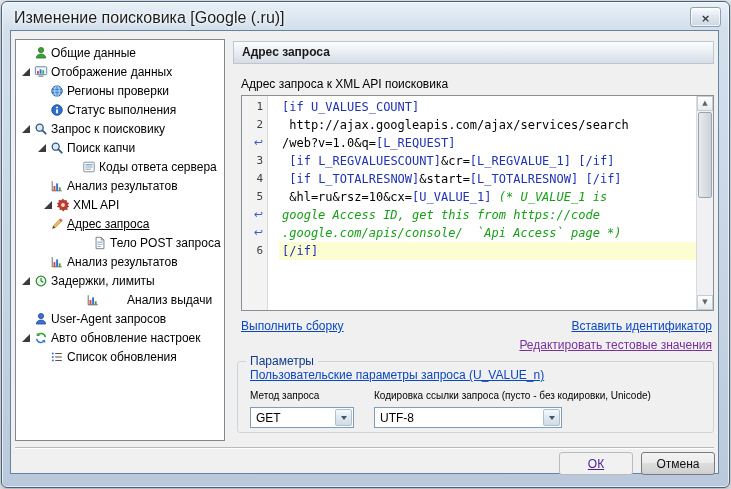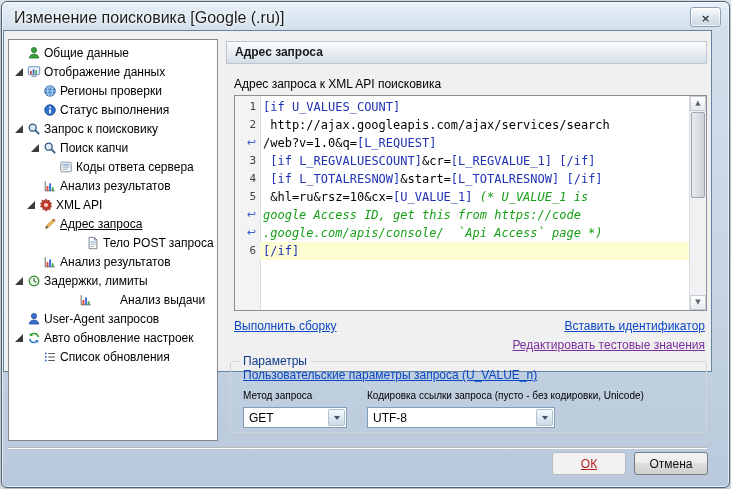--- a/index.html
+++ b/index.html
@@ -11,21 +11,21 @@
           background:linear-gradient(180deg,#e9f1f8 0%,#d3e0ec 26px,#c6d4e3 60%,#b9c9db 100%);
           box-shadow:inset 0 0 0 1px rgba(255,255,255,.65),0 2px 8px rgba(0,0,0,.35);}
   .titlebar{position:absolute;left:0;top:0;right:0;height:28px;}
   .title{position:absolute;left:12px;top:7px;font-size:16px;color:#1c1c1c;
          text-shadow:0 0 4px #fff,0 0 2px #fff;white-space:nowrap;}
   .close-btn{position:absolute;right:8px;top:5px;width:29px;height:18px;border:1px solid #8fa0b0;
          border-radius:3px;background:linear-gradient(#fcfdfe,#e0e8f0 45%,#ccd7e2);
          box-shadow:inset 0 0 0 1px rgba(255,255,255,.7);text-align:center;cursor:pointer;}
   .close-glyph{font-family:"DejaVu Sans",sans-serif;font-size:11px;line-height:16px;color:#333;font-weight:bold;}
   
-  .client{position:absolute;left:1px;top:28px;width:709px;height:342px;background:#f0f0f0;
+  .client{position:absolute;left:8px;top:28px;width:709px;height:444px;background:#f0f0f0;
           border:1px solid #65839e;box-sizing:border-box;}
   
   .tree{position:absolute;left:4px;top:8px;width:210px;height:402px;background:#fff;
         border:1px solid #828790;overflow:hidden;padding-top:3px;box-sizing:border-box;}
   .tree-row{display:flex;align-items:center;height:19px;font-size:12px;color:#000;cursor:pointer;white-space:nowrap;}
   .expander{width:12px;height:12px;display:inline-block;position:relative;flex:none;}
   .expander.has::after{content:"";position:absolute;left:2px;top:2px;width:0;height:0;
         border:4px solid transparent;border-right-color:#3c3c3c;border-bottom-color:#3c3c3c;}
   .ticon{width:16px;height:15px;flex:none;display:inline-flex;align-items:center;justify-content:center;margin:0 2px 0 1px;}
   .ticon svg{display:block;}
@@ -39,21 +39,21 @@
   
   .editor{position:absolute;left:230px;top:64px;width:473px;height:216px;box-sizing:border-box;
           border:1px solid #898f98;background:#fff;overflow:hidden;
           font-family:"DejaVu Sans Mono",monospace;font-size:12px;}
   .gutter-bg{position:absolute;left:0;top:0;bottom:0;width:25px;background:#f3f3f3;border-right:1px solid #dcdcdc;}
   .code-rows{position:absolute;left:0;top:2px;right:16px;}
   .code-row{display:flex;height:18px;line-height:18px;}
   .gut{width:25px;flex:none;text-align:right;padding-right:4px;box-sizing:border-box;
        font-size:11px;color:#3f3f3f;}
   .gut.wrapg{font-family:"DejaVu Sans",sans-serif;color:#3a5fd0;font-size:11px;}
-  .txt{flex:1;white-space:pre;padding-left:3px;overflow:hidden;}
+  .txt{flex:1;white-space:pre;padding-left:3px;overflow:hidden;margin-left:12px;}
   .sg-plain{color:#000;}
   .sg-tag{color:var(--tag,#1f33b4);}
   .sg-comment{color:var(--comment,#17a017);font-style:italic;}
   .code-row.hl .txt{background:var(--hl,#fdfdd2);}
   .vscroll{position:absolute;right:0;top:0;bottom:0;width:16px;background:#f1f1f4;border-left:1px solid #dadde0;}
   .sb-btn{position:absolute;left:0;right:0;height:15px;background:linear-gradient(#fefefe,#e8ecef);
           border:1px solid #c6ccd2;box-sizing:border-box;display:flex;align-items:center;justify-content:center;cursor:pointer;}
   .sb-btn.up{top:0;} .sb-btn.down{bottom:0;}
   .sb-glyph{font-family:"DejaVu Sans",sans-serif;font-size:7px;color:#5b6770;line-height:1;}
   .sb-thumb{position:absolute;left:1px;right:1px;top:16px;height:84px;
@@ -80,21 +80,21 @@
   .combo-arrow{position:absolute;top:1px;right:1px;bottom:1px;width:17px;
          background:linear-gradient(#f5f9fc,#dde7f0 55%,#cfdbe6);border:1px solid #aebfcd;border-radius:2px;
          box-sizing:border-box;display:flex;align-items:center;justify-content:center;}
   .caret{width:0;height:0;border-left:3.5px solid transparent;border-right:3.5px solid transparent;
          border-top:4px solid #41566b;display:block;}
   
   .sep{position:absolute;left:4px;right:4px;top:416px;height:0;
        border-top:1px solid #bababa;border-bottom:1px solid #fff;}
   .btn{position:absolute;top:421px;width:74px;height:23px;border-radius:3px;font-family:inherit;
        font-size:12px;padding:0;cursor:pointer;}
-  .btn.ok{left:548px;background:#f1f1f1;border:1px solid #b8bcbf;color:#b91c1c;text-decoration:underline;}
+  .btn.ok{left:548px;background:#f1f1f1;border:1px solid #b8bcbf;color:#4c1d95;text-decoration:underline;}
   .btn.cancel{left:630px;background:linear-gradient(#f3f3f3,#ebebeb 50%,#dddddd 50%,#d0d0d0);
        border:1px solid #757b81;color:#111;}
 </style>
 </head>
 <body>
 
 <div class="stage">
   <div class="dialog">
 
     <div class="titlebar">
@@ -165,21 +165,21 @@
           <div class="tree-row" style="padding-left: 20px;">
             <span class="expander has"></span>
             <span class="ticon">
               <svg viewBox="0 0 16 16" width="14" height="14">
                 <circle cx="6.5" cy="6.5" r="4" fill="#dce9f5" stroke="#33587e" stroke-width="1.5"></circle>
                 <line x1="9.6" y1="9.6" x2="13.4" y2="13.4" stroke="#33587e" stroke-width="2" stroke-linecap="round"></line>
               </svg>
             </span>
             <span class="tlabel">Поиск капчи</span>
           </div>
-          <div class="tree-row" style="padding-left: 36px;">
+          <div class="tree-row" style="padding-left: 52px;">
             <span class="expander"></span>
             <span class="ticon">
               <svg viewBox="0 0 16 16" width="14" height="14">
                 <rect x="2" y="2.5" width="12" height="11" rx="1" fill="#f5f7f9" stroke="#7a8794"></rect>
                 <line x1="4" y1="5.5" x2="12" y2="5.5" stroke="#4a90d9" stroke-width="1.2"></line>
                 <line x1="4" y1="8" x2="12" y2="8" stroke="#9aa7b4" stroke-width="1.2"></line>
                 <line x1="4" y1="10.5" x2="10" y2="10.5" stroke="#9aa7b4" stroke-width="1.2"></line>
               </svg>
             </span>
             <span class="tlabel">Коды ответа сервера</span>
@@ -190,21 +190,21 @@
               <svg viewBox="0 0 16 16" width="14" height="14">
                 <line x1="2.5" y1="13.5" x2="13.5" y2="13.5" stroke="#555"></line>
                 <line x1="2.5" y1="2.5" x2="2.5" y2="13.5" stroke="#555"></line>
                 <rect x="4" y="8" width="2.2" height="5.5" fill="#d94a3d"></rect>
                 <rect x="7" y="5" width="2.2" height="8.5" fill="#3a6fd8"></rect>
                 <rect x="10" y="9.5" width="2.2" height="4" fill="#46a546"></rect>
               </svg>
             </span>
             <span class="tlabel">Анализ результатов</span>
           </div>
-          <div class="tree-row" style="padding-left: 16px;">
+          <div class="tree-row" style="padding-left: 0; margin-left: 26px;">
             <span class="expander has"></span>
             <span class="ticon">
               <svg viewBox="0 0 16 16" width="14" height="14">
                 <path d="M8 1l1.2 2.2 2.5-.6.6 2.5L14.5 6 13 8l1.5 2-2.2.9.6 2.5-2.5-.6L8 15l-1.2-2.2-2.5.6.6-2.5L1.5 10 3 8 1.5 6l2.4-.9-.6-2.5 2.5.6z" fill="#c03a2b" stroke="#7e1f15" stroke-width="0.6"></path>
                 <circle cx="8" cy="8" r="2.2" fill="#f3d9d4"></circle>
               </svg>
             </span>
             <span class="tlabel">XML API</span>
           </div>
           <div class="tree-row selected" style="padding-left: 20px;">

